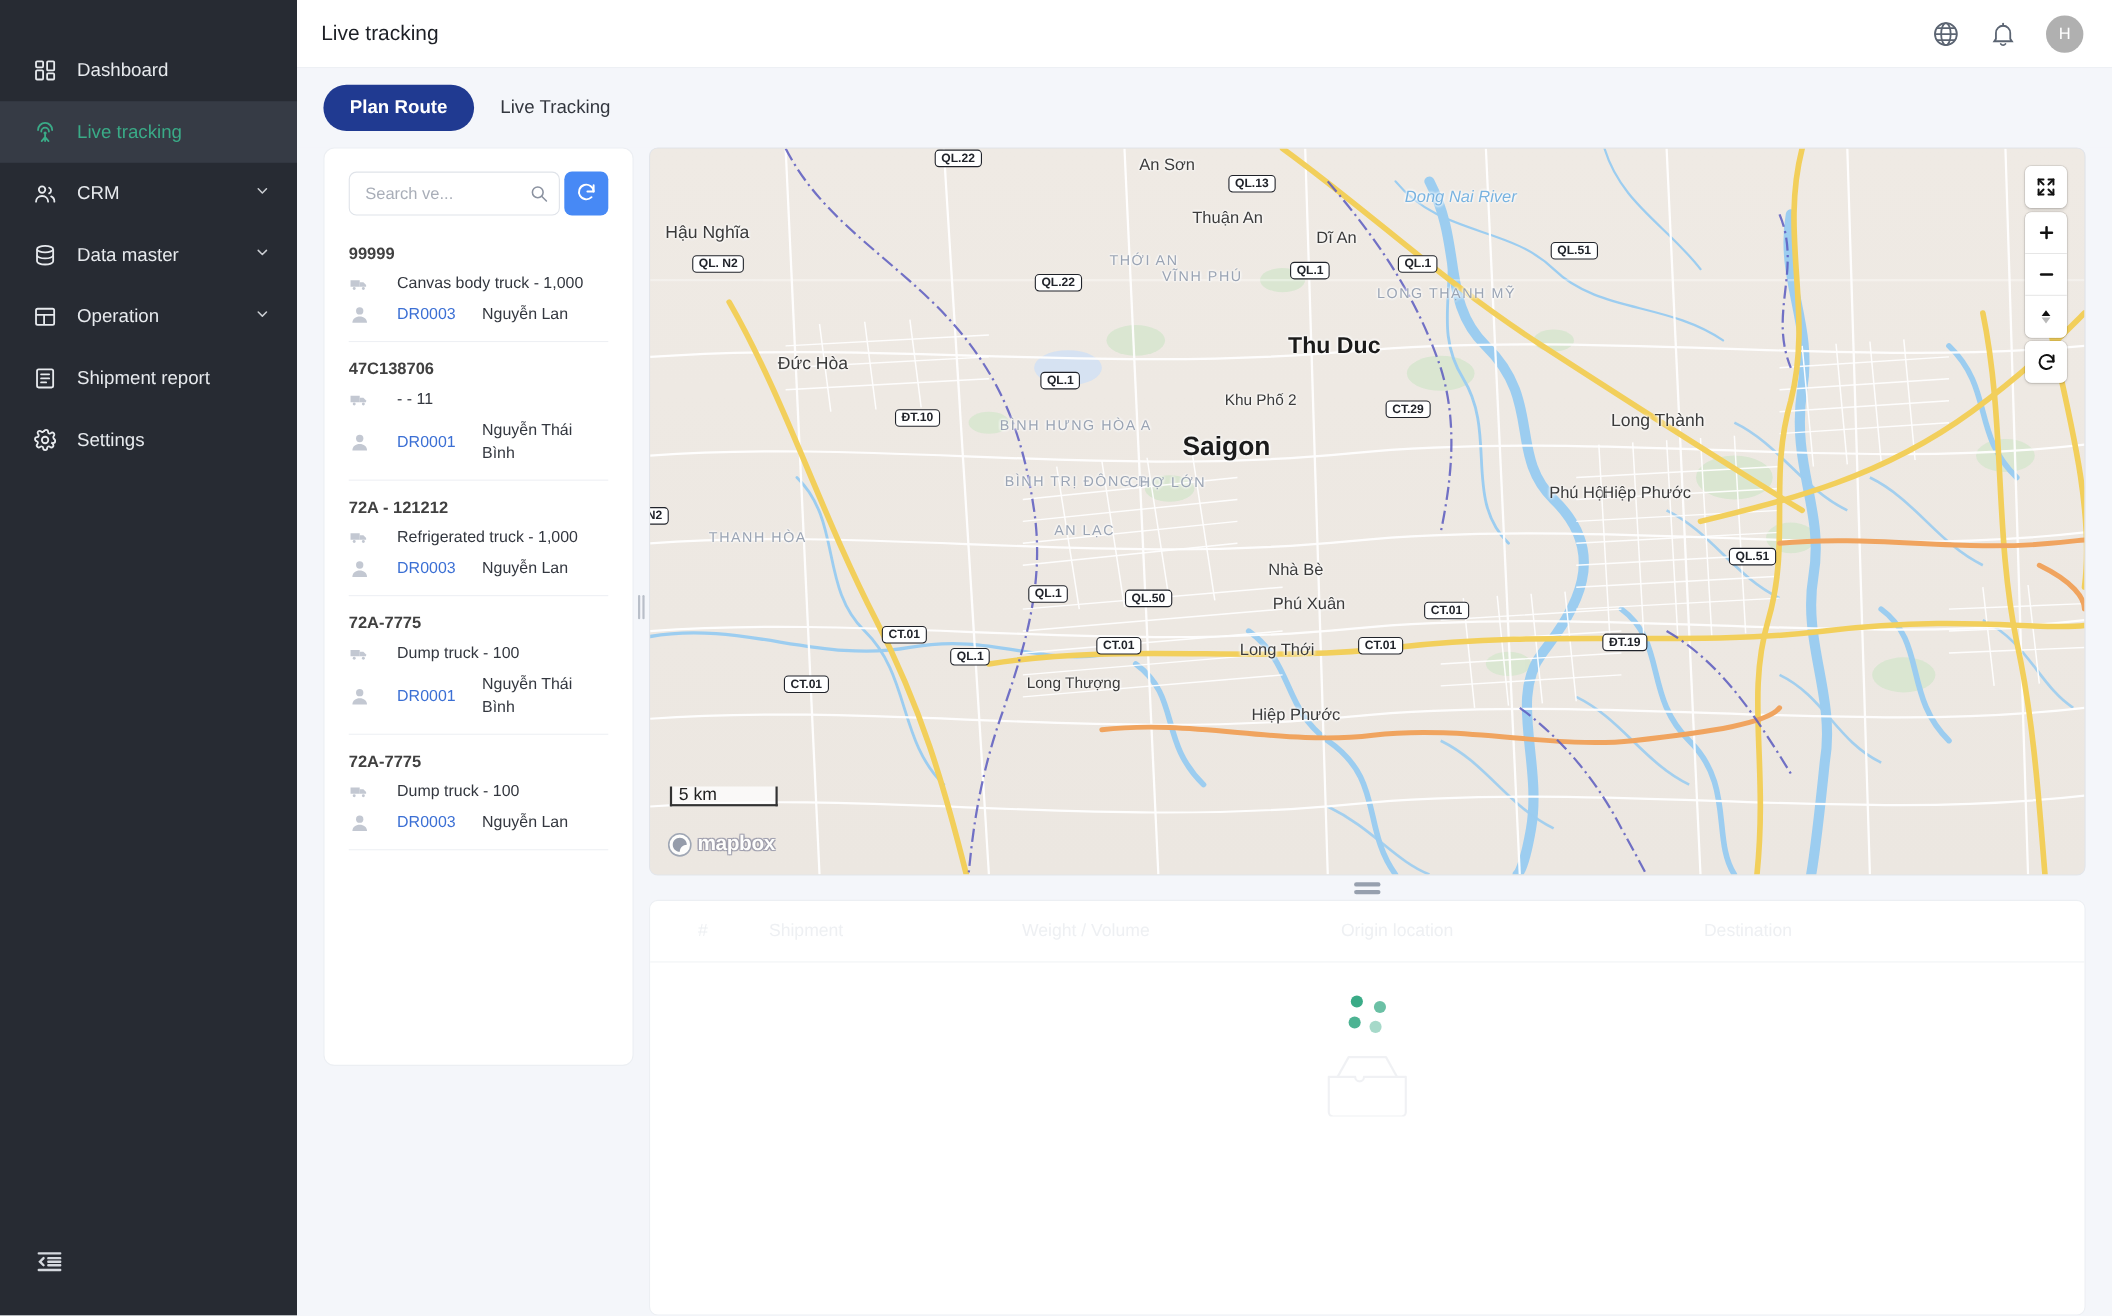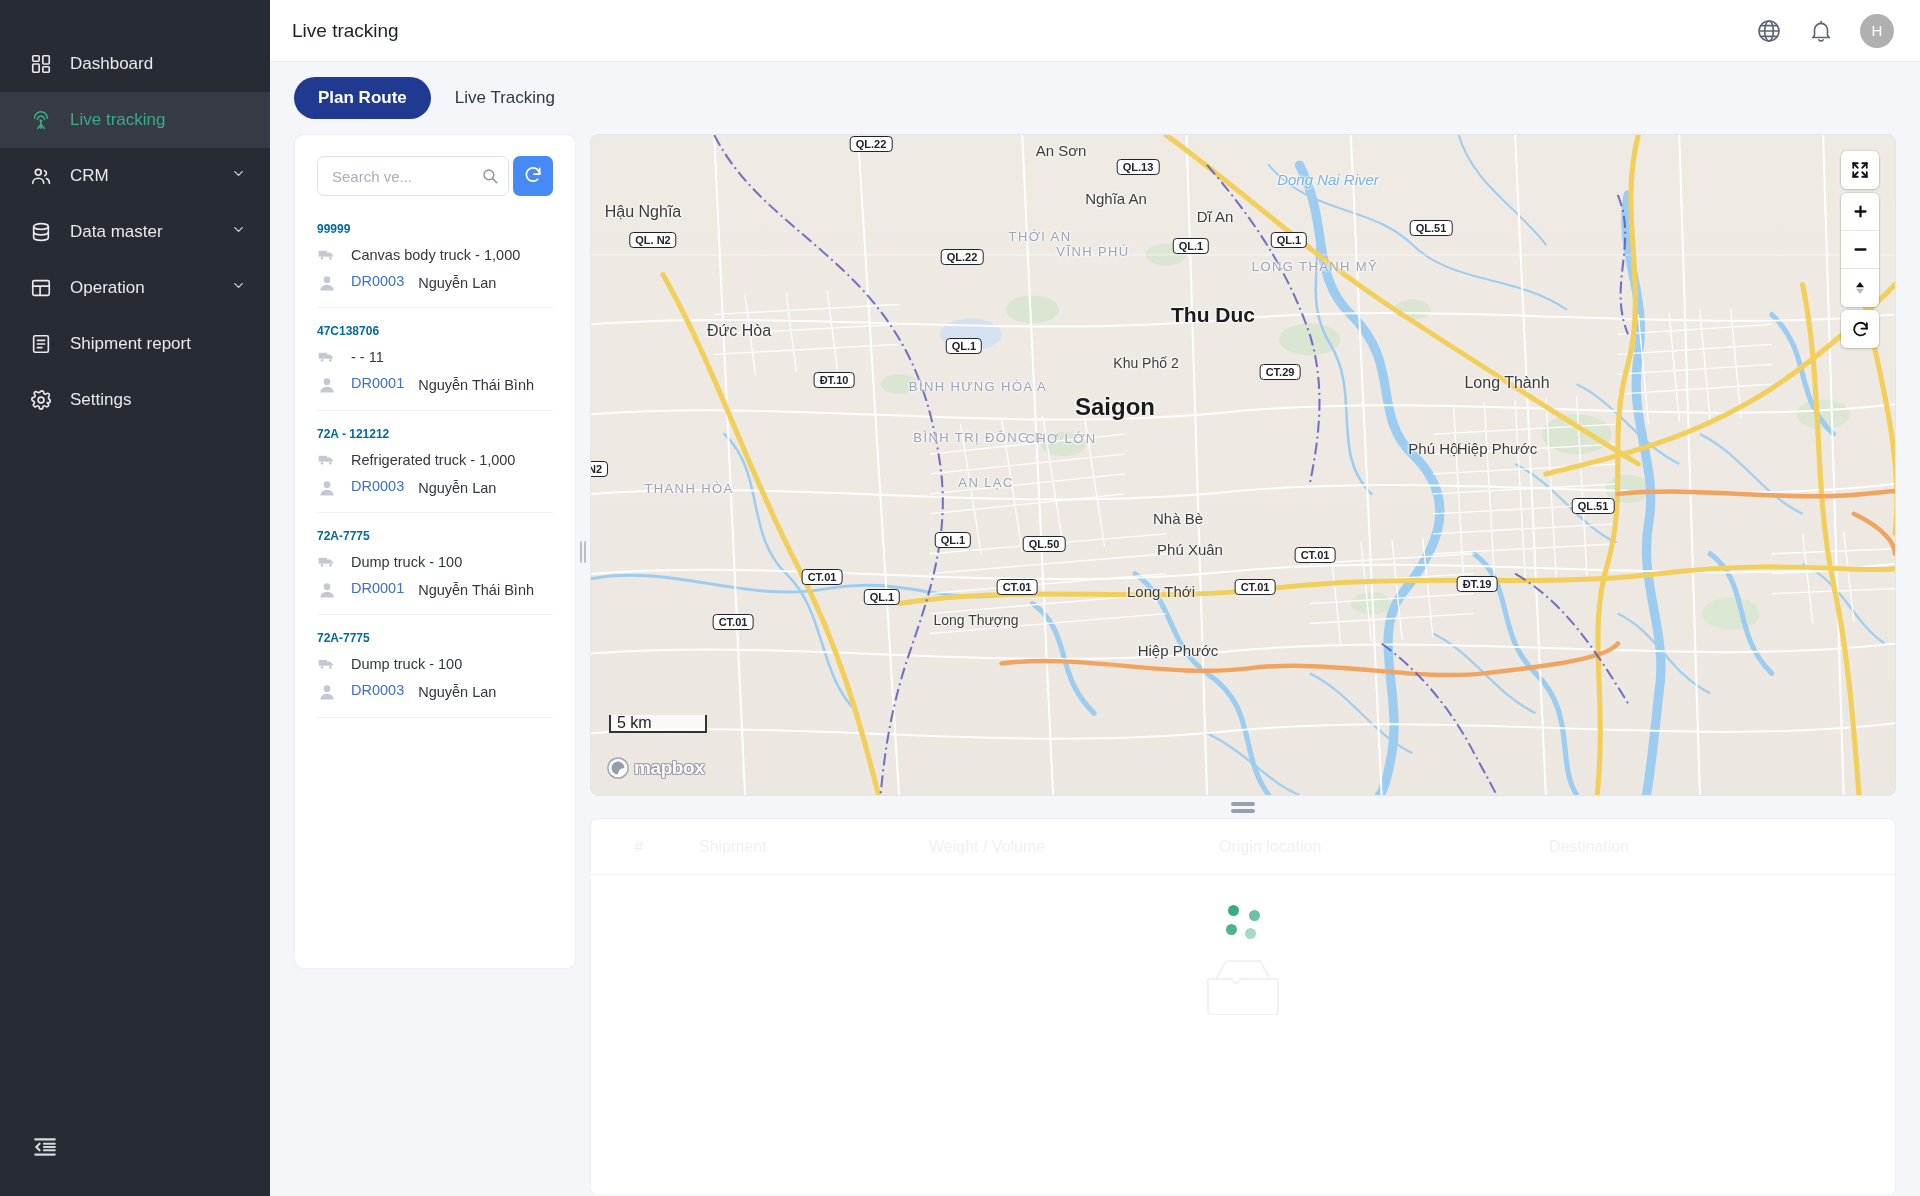--- a/index.html
+++ b/index.html
@@ -104,22 +104,22 @@
   .refresh-btn {
     width: 40px; height: 40px; border-radius: 7px;
     background: #4789f5; border: none; cursor: pointer;
     display: flex; align-items: center; justify-content: center;
     color: #ffffff;
   }
 
   .veh-list { overflow-y: auto; padding: 0 22px; flex: 1; }
   .veh-item { padding: 16px 0 14px 0; border-bottom: 1px solid #eef0f4; cursor: pointer; }
   .veh-item:last-child { border-bottom: 1px solid #eef0f4; }
-  .veh-plate { color: #0369a1; font-weight: bold; font-size: 12px; margin-bottom: 9px; }
-  .veh-row { display: flex; align-items: flex-start; gap: 14px; margin-top: 7px; }
+  .veh-plate { color: #404040; font-weight: bold; font-size: 15px; margin-bottom: 9px; }
+  .veh-row { display: flex; align-items: center; gap: 24px; margin-top: 7px; }
   .veh-row .ic { width: 20px; height: 20px; flex: 0 0 20px; color: #c3c8d2; }
   .veh-type { font-size: 14.5px; color: #33373f; line-height: 1.45; }
   .veh-driver-code { color: #3b6fd4; font-size: 14.5px; }
   .veh-driver-name { color: #33373f; font-size: 14.5px; line-height:1.4; }
 
   
   .v-handle {
     width: 14px; flex: 0 0 14px; display: flex;
     align-items: center; justify-content: center;
     cursor: col-resize; height: 835px;
@@ -613,21 +613,21 @@
               <path d="M900 440 C950 470 980 520 1010 570"></path>
               <path d="M1000 60 C1020 110 990 150 1010 200"></path>
               <path d="M600 30 C650 90 680 140 700 200 C715 250 710 300 700 350"></path>
             </g>
           </svg>
 
           <div style="position:absolute;inset:0;pointer-events:none;">
               <div style="position: absolute; white-space: nowrap; transform: translate(-50%, -50%); font-family: &quot;Liberation Sans&quot;, sans-serif; font-size: 16px; text-shadow: rgb(255, 255, 255) 0px 0px 3px, rgb(255, 255, 255) 0px 0px 3px, rgb(255, 255, 255) 0px 0px 3px; color: rgb(59, 59, 59); font-weight: 400; left: 52px; top: 77px;">Hậu Nghĩa</div>
               <div style="position: absolute; white-space: nowrap; transform: translate(-50%, -50%); font-family: &quot;Liberation Sans&quot;, sans-serif; font-size: 16px; text-shadow: rgb(255, 255, 255) 0px 0px 3px, rgb(255, 255, 255) 0px 0px 3px, rgb(255, 255, 255) 0px 0px 3px; color: rgb(59, 59, 59); font-weight: 400; left: 148px; top: 196px;">Đức Hòa</div>
               <div style="position: absolute; white-space: nowrap; transform: translate(-50%, -50%); font-family: &quot;Liberation Sans&quot;, sans-serif; font-size: 15px; text-shadow: rgb(255, 255, 255) 0px 0px 3px, rgb(255, 255, 255) 0px 0px 3px, rgb(255, 255, 255) 0px 0px 3px; color: rgb(59, 59, 59); font-weight: 400; left: 470px; top: 15px;">An Sơn</div>
-              <div style="position: absolute; white-space: nowrap; transform: translate(-50%, -50%); font-family: &quot;Liberation Sans&quot;, sans-serif; font-size: 15px; text-shadow: rgb(255, 255, 255) 0px 0px 3px, rgb(255, 255, 255) 0px 0px 3px, rgb(255, 255, 255) 0px 0px 3px; color: rgb(59, 59, 59); font-weight: 400; left: 525px; top: 63px;">Nghĩa An</div>
+              <div style="position: absolute; white-space: nowrap; transform: translate(-50%, -50%); font-family: &quot;Liberation Sans&quot;, sans-serif; font-size: 15px; text-shadow: rgb(255, 255, 255) 0px 0px 3px, rgb(255, 255, 255) 0px 0px 3px, rgb(255, 255, 255) 0px 0px 3px; color: rgb(59, 59, 59); font-weight: 400; left: 525px; top: 63px;">Thuận An</div>
               <div style="position: absolute; white-space: nowrap; transform: translate(-50%, -50%); font-family: &quot;Liberation Sans&quot;, sans-serif; font-size: 15px; text-shadow: rgb(255, 255, 255) 0px 0px 3px, rgb(255, 255, 255) 0px 0px 3px, rgb(255, 255, 255) 0px 0px 3px; color: rgb(59, 59, 59); font-weight: 400; left: 624px; top: 81px;">Dĩ An</div>
               <div style="position: absolute; white-space: nowrap; transform: translate(-50%, -50%); font-family: &quot;Liberation Sans&quot;, sans-serif; font-size: 21px; text-shadow: rgb(255, 255, 255) 0px 0px 3px, rgb(255, 255, 255) 0px 0px 3px, rgb(255, 255, 255) 0px 0px 3px; color: rgb(27, 27, 27); font-weight: 600; left: 622px; top: 180px;">Thu Duc</div>
               <div style="position: absolute; white-space: nowrap; transform: translate(-50%, -50%); font-family: &quot;Liberation Sans&quot;, sans-serif; font-size: 24px; text-shadow: rgb(255, 255, 255) 0px 0px 3px, rgb(255, 255, 255) 0px 0px 3px, rgb(255, 255, 255) 0px 0px 3px; color: rgb(27, 27, 27); font-weight: 600; left: 524px; top: 272px;">Saigon</div>
               <div style="position: absolute; white-space: nowrap; transform: translate(-50%, -50%); font-family: &quot;Liberation Sans&quot;, sans-serif; font-size: 14px; text-shadow: rgb(255, 255, 255) 0px 0px 3px, rgb(255, 255, 255) 0px 0px 3px, rgb(255, 255, 255) 0px 0px 3px; color: rgb(59, 59, 59); font-weight: 400; left: 555px; top: 228px;">Khu Phố 2</div>
               <div style="position: absolute; white-space: nowrap; transform: translate(-50%, -50%); font-family: &quot;Liberation Sans&quot;, sans-serif; font-size: 16px; text-shadow: rgb(255, 255, 255) 0px 0px 3px, rgb(255, 255, 255) 0px 0px 3px, rgb(255, 255, 255) 0px 0px 3px; color: rgb(59, 59, 59); font-weight: 400; left: 916px; top: 248px;">Long Thành</div>
               <div style="position: absolute; white-space: nowrap; transform: translate(-50%, -50%); font-family: &quot;Liberation Sans&quot;, sans-serif; font-size: 15px; text-shadow: rgb(255, 255, 255) 0px 0px 3px, rgb(255, 255, 255) 0px 0px 3px, rgb(255, 255, 255) 0px 0px 3px; color: rgb(59, 59, 59); font-weight: 400; left: 844px; top: 313px;">Phú Hội</div>
               <div style="position: absolute; white-space: nowrap; transform: translate(-50%, -50%); font-family: &quot;Liberation Sans&quot;, sans-serif; font-size: 15px; text-shadow: rgb(255, 255, 255) 0px 0px 3px, rgb(255, 255, 255) 0px 0px 3px, rgb(255, 255, 255) 0px 0px 3px; color: rgb(59, 59, 59); font-weight: 400; left: 906px; top: 313px;">Hiệp Phước</div>
               <div style="position: absolute; white-space: nowrap; transform: translate(-50%, -50%); font-family: &quot;Liberation Sans&quot;, sans-serif; font-size: 15px; text-shadow: rgb(255, 255, 255) 0px 0px 3px, rgb(255, 255, 255) 0px 0px 3px, rgb(255, 255, 255) 0px 0px 3px; color: rgb(59, 59, 59); font-weight: 400; left: 587px; top: 383px;">Nhà Bè</div>
               <div style="position: absolute; white-space: nowrap; transform: translate(-50%, -50%); font-family: &quot;Liberation Sans&quot;, sans-serif; font-size: 15px; text-shadow: rgb(255, 255, 255) 0px 0px 3px, rgb(255, 255, 255) 0px 0px 3px, rgb(255, 255, 255) 0px 0px 3px; color: rgb(59, 59, 59); font-weight: 400; left: 599px; top: 414px;">Phú Xuân</div>
               <div style="position: absolute; white-space: nowrap; transform: translate(-50%, -50%); font-family: &quot;Liberation Sans&quot;, sans-serif; font-size: 15px; text-shadow: rgb(255, 255, 255) 0px 0px 3px, rgb(255, 255, 255) 0px 0px 3px, rgb(255, 255, 255) 0px 0px 3px; color: rgb(59, 59, 59); font-weight: 400; left: 570px; top: 456px;">Long Thới</div>

